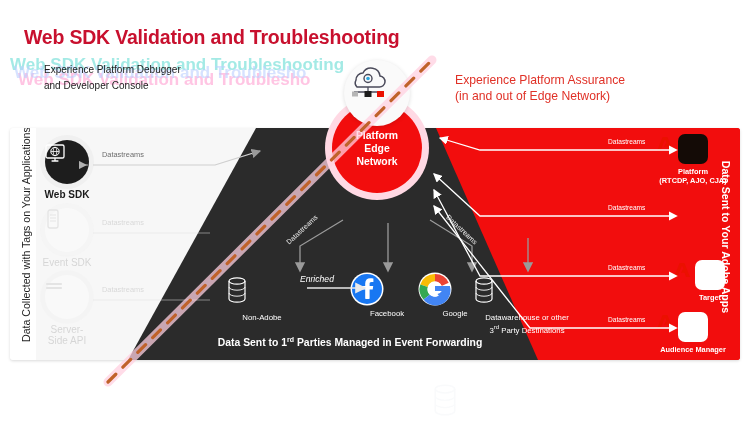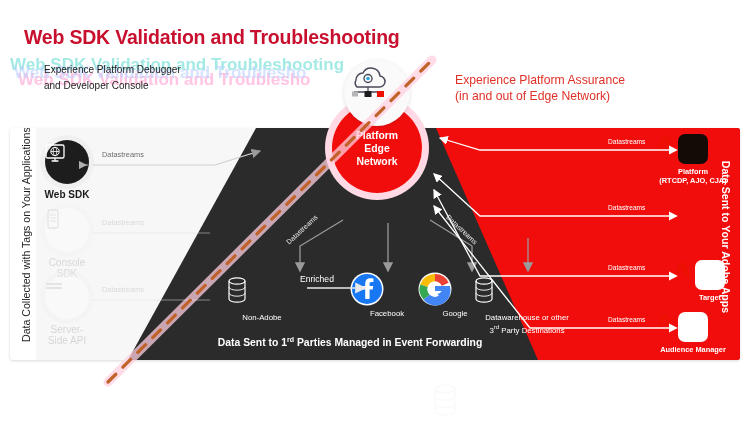--- a/index.html
+++ b/index.html
@@ -194,21 +194,21 @@
       <div class="cap">Web SDK</div>
     </div>
 
     <div class="node faded" style="left:32px;top:80px;">
       <div class="ring">
         <svg width="22" height="22" viewBox="0 0 22 22">
           <rect x="6" y="2" width="10" height="18" rx="2" fill="none" stroke="#b9b9b9" stroke-width="1.3"></rect>
           <path d="M8,7 L14,7 M8,10 L14,10 M8,13 L14,13" stroke="#b9b9b9" stroke-width="1"></path>
         </svg>
       </div>
-      <div class="cap">Console SDK</div>
+      <div class="cap">Event SDK</div>
     </div>
 
     <div class="node faded" style="left:32px;top:147px;">
       <div class="ring">
         <svg width="24" height="24" viewBox="0 0 24 24">
           <path d="M5,9 L19,9 M5,13 L19,13" stroke="#b9b9b9" stroke-width="2.2" stroke-linecap="round"></path>
         </svg>
       </div>
       <div class="cap">Server-Side API</div>
     </div>
@@ -264,21 +264,21 @@
           <path d="M4,5 L4,23 A8,3.2 0 0 0 20,23 L20,5" fill="none" stroke="#fff" stroke-width="1.2"></path>
           <path d="M4,11 A8,3.2 0 0 0 20,11 M4,17 A8,3.2 0 0 0 20,17" fill="none" stroke="#fff" stroke-width=".9"></path>
         </svg>
       </div>
       <div class="cap">
         <div>Datawarehouse or other</div>
         <div><span>3</span><sup style="font-size:6px">rd</sup><span> Party Destinations</span></div>
       </div>
     </div>
 
-    <div class="enriched" style="left:290px;top:146px;">Enriched</div>
+    <div class="enriched" style="left:290px;top:146px;font-style:italic;">Enriched</div>
 
     <div class="footer-note"><span>Data Sent to 1</span><sup style="font-size:7px">rd</sup><span> Parties Managed in Event Forwarding</span></div>
 
     <div class="app" style="left:645px;top:6px;">
       <div class="tile dark">
         <svg width="20" height="20" viewBox="0 0 20 20">
             <path d="M7.6,3 h4.8 L18,17 h-3.9 l-1.6,-4.2 h-3.4 L10.6,9.6 h1.1 L10,5.4 L5.3,17 H2 z" fill="#EB1000"></path>
           </svg>
       </div>
       <div class="cap">

